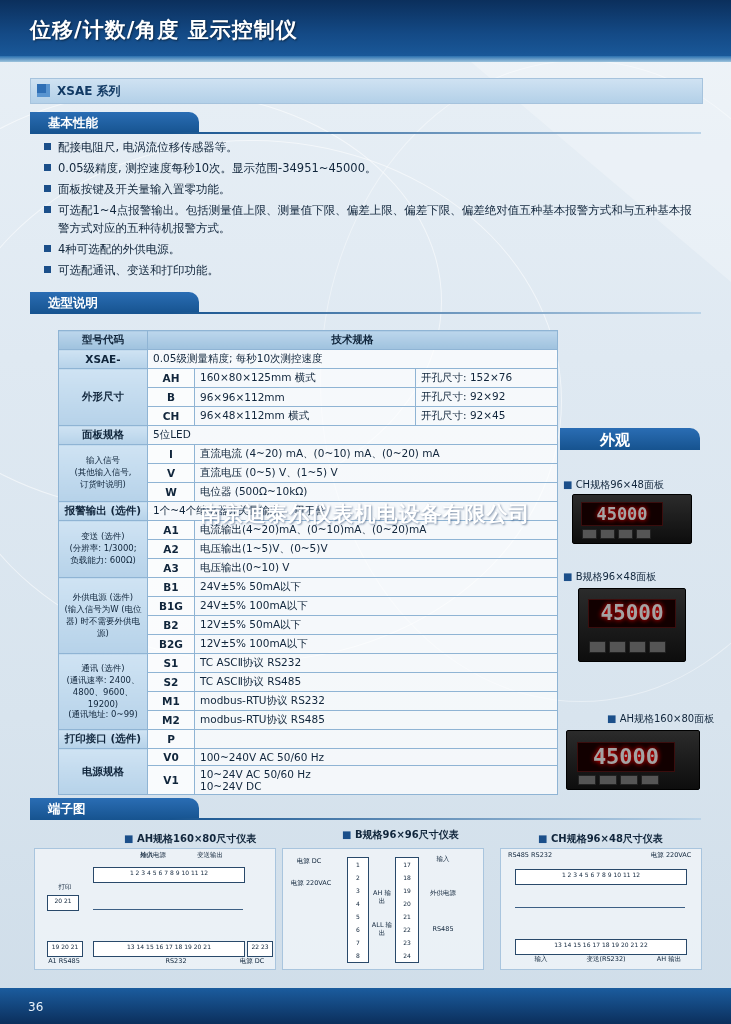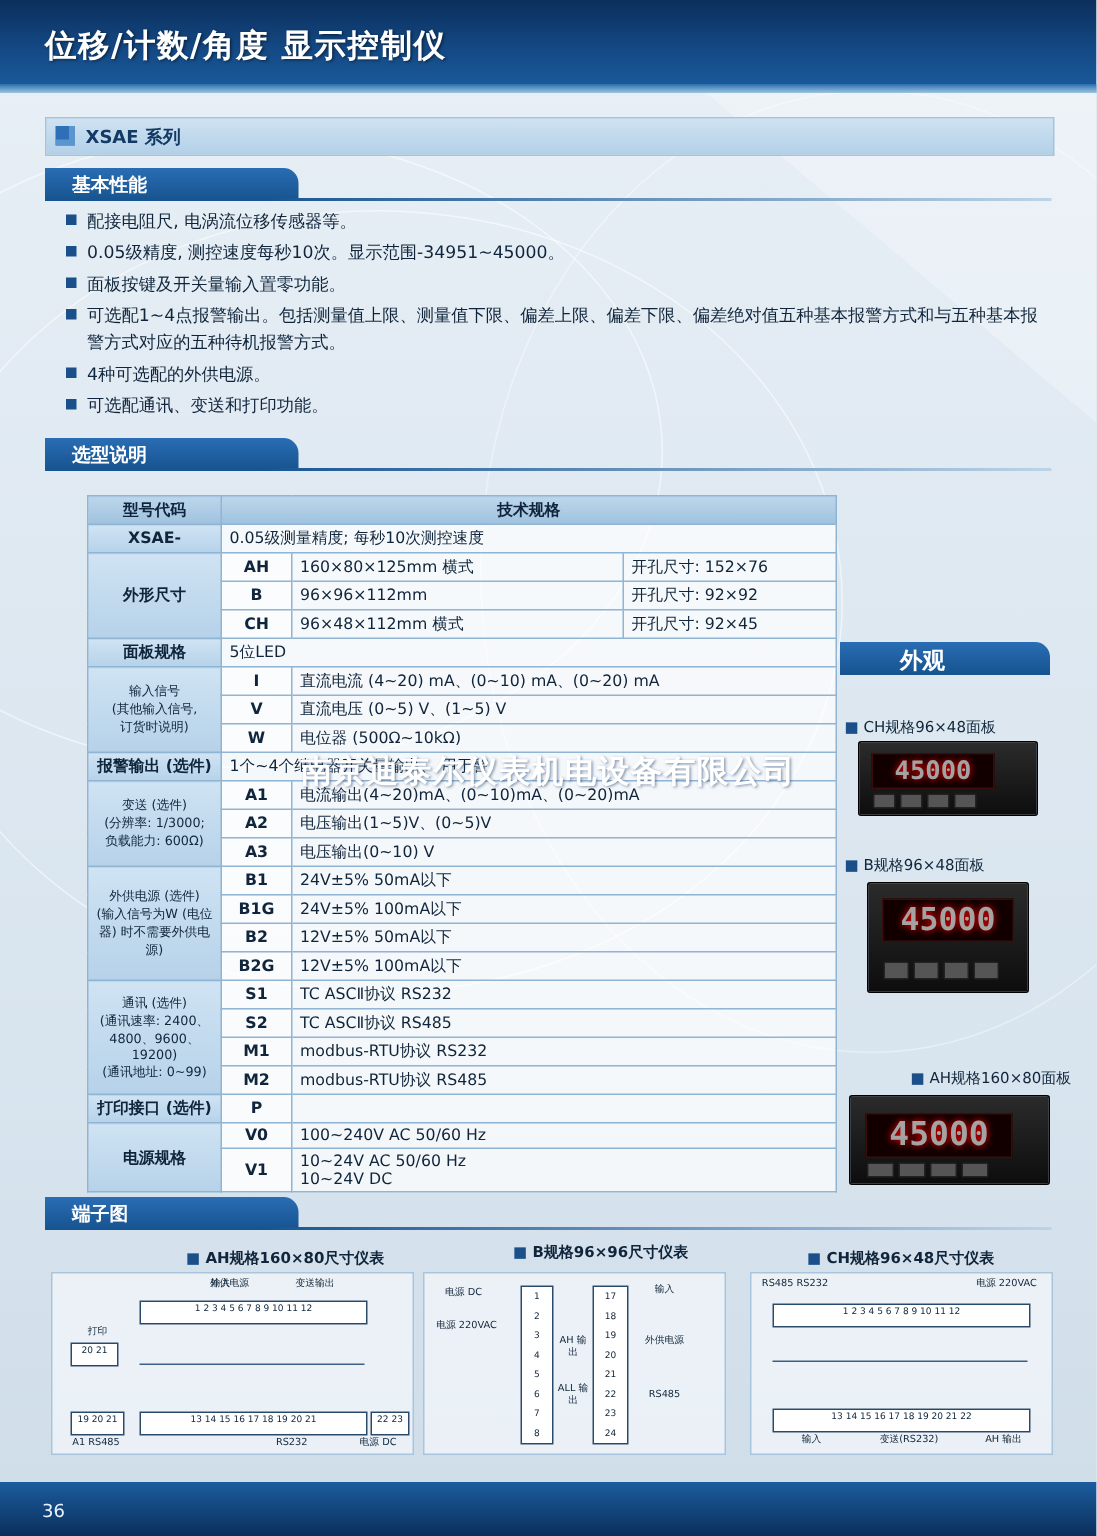--- a/index.html
+++ b/index.html
@@ -355,21 +355,21 @@
     <div class="dlabel" style="left:62px;top:2px;width:100px;">输入</div>
     <div class="dlabel" style="left:88px;top:2px;width:60px;">外供电源</div>
     <div class="dlabel" style="left:148px;top:2px;width:54px;">变送输出</div>
     <div class="tb" style="left:58px;top:18px;width:150px;height:14px;">1 2 3 4 5 6 7 8 9 10 11 12</div>
     <div class="dlabel" style="left:10px;top:34px;width:40px;">打印</div>
     <div class="tb" style="left:12px;top:46px;width:30px;height:14px;">20 21</div>
     <div class="tb" style="left:58px;top:92px;width:150px;height:14px;">13 14 15 16 17 18 19 20 21</div>
     <div class="tb" style="left:12px;top:92px;width:34px;height:14px;">19 20 21</div>
     <div class="tb" style="left:212px;top:92px;width:24px;height:14px;">22 23</div>
     <div class="dlabel" style="left:6px;top:108px;width:46px;">A1 RS485</div>
-    <div class="dlabel" style="left:112px;top:108px;width:58px;text-align:right;">RS232</div>
+    <div class="dlabel" style="left:112px;top:108px;width:58px;">RS232</div>
     <div class="dlabel" style="left:196px;top:108px;width:42px;">电源 DC</div>
     <div class="dline" style="left:58px;top:60px;width:150px;height:1px;"></div>
   </div>
 
   <div class="diagram" style="left:282px;top:848px;width:200px;height:120px;">
     <div class="dlabel" style="left:4px;top:8px;width:44px;">电源 DC</div>
     <div class="dlabel" style="left:4px;top:30px;width:48px;">电源 220VAC</div>
     <div class="tb" style="left:64px;top:8px;width:20px;height:104px;line-height:13px;">1<br>2<br>3<br>4<br>5<br>6<br>7<br>8</div>
     <div class="tb" style="left:112px;top:8px;width:22px;height:104px;line-height:13px;">17<br>18<br>19<br>20<br>21<br>22<br>23<br>24</div>
     <div class="dlabel" style="left:88px;top:40px;width:22px;">AH 输出</div>

